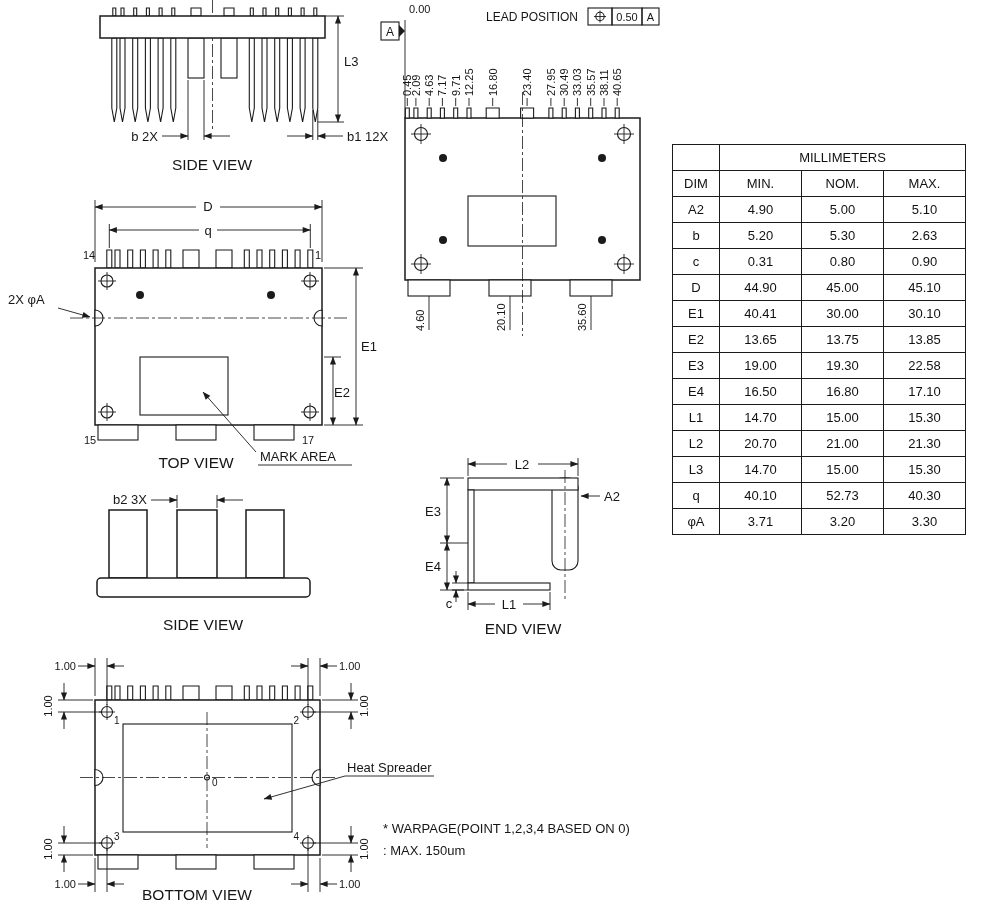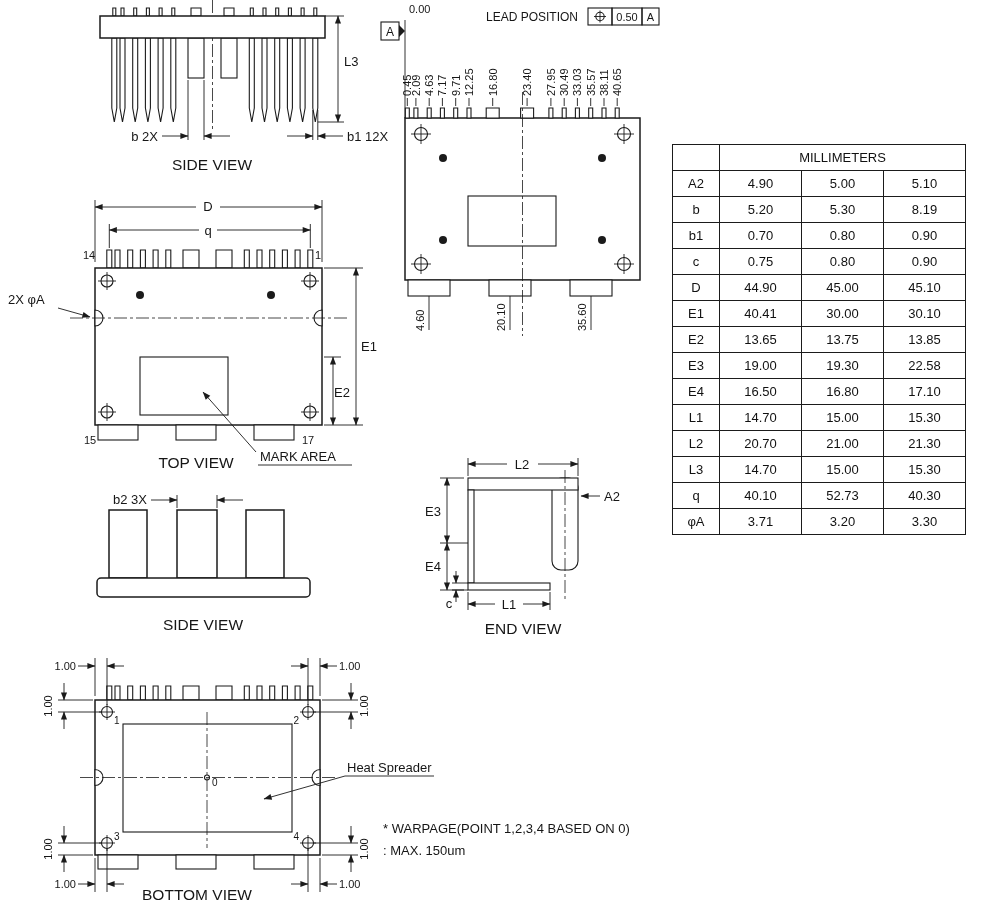--- a/index.html
+++ b/index.html
@@ -327,43 +327,43 @@
     <col style="width:47px">
         <col style="width:82px">
         <col style="width:82px">
         <col style="width:82px">
   </colgroup>
   <thead>
     <tr>
       <th></th>
       <th colspan="3">MILLIMETERS</th>
     </tr>
+    <tr>
+      <th>DIM</th>
+      <th>MIN.</th>
+      <th>NOM.</th>
+      <th>MAX.</th>
+    </tr>
   </thead>
   <tbody>
     <tr>
           <td>A2</td>
           <td>4.90</td>
           <td>5.00</td>
           <td>5.10</td>
         </tr>
     <tr>
           <td>b</td>
           <td>5.20</td>
           <td>5.30</td>
-          <td>8.19</td>
-        </tr>
-    <tr>
-          <td>b1</td>
-          <td>0.70</td>
-          <td>0.80</td>
-          <td>0.90</td>
+          <td>2.63</td>
         </tr>
     <tr>
           <td>c</td>
-          <td>0.75</td>
+          <td>0.31</td>
           <td>0.80</td>
           <td>0.90</td>
         </tr>
     <tr>
           <td>D</td>
           <td>44.90</td>
           <td>45.00</td>
           <td>45.10</td>
         </tr>
     <tr>

